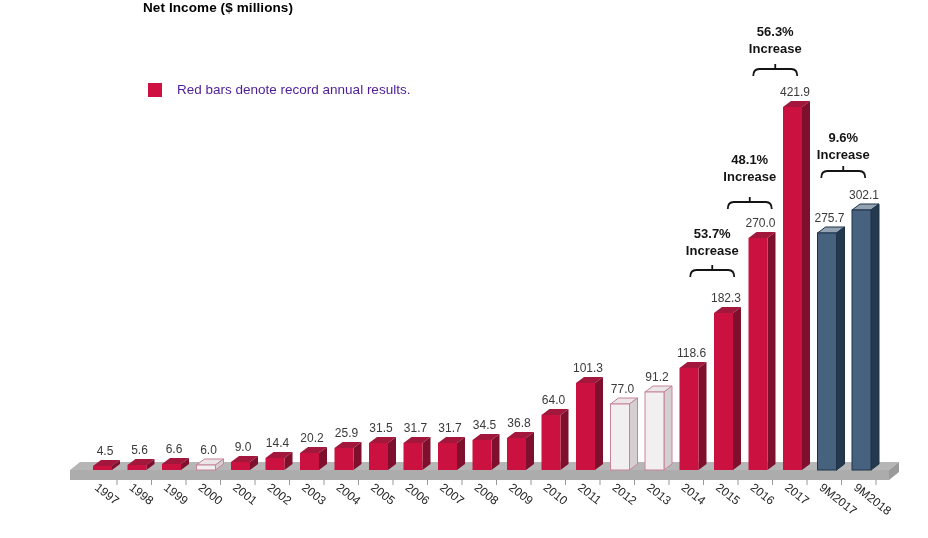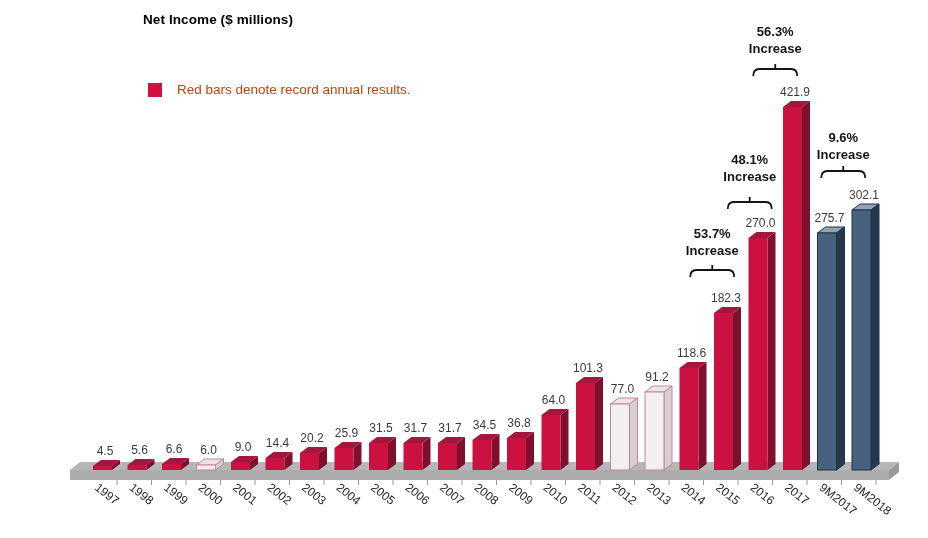--- a/index.html
+++ b/index.html
@@ -1,31 +1,31 @@
 <!DOCTYPE html>
 <html><head>
 <meta charset="utf-8">
 <style>
   html,body{margin:0;padding:0;background:#fff;}
   .slide{
     position:relative;width:928px;height:538px;background:#ffffff;overflow:hidden;
     font-family:"Liberation Sans",sans-serif;
   }
   .title{
-    position:absolute;left:143px;top:12px;
+    position:absolute;left:143px;top:0;
     font-size:13.5px;font-weight:bold;color:#000;letter-spacing:.1px;
   }
   .bullet-line{
     position:absolute;left:137px;top:53px;display:flex;align-items:center;gap:11px;
     font-size:13.5px;color:#161616;
   }
   .bullet-dot{width:4px;height:4px;border-radius:50%;background:#333;flex:none;}
   .legend-line{
     position:absolute;left:148px;top:82px;display:flex;align-items:center;gap:15px;
-    font-size:13.5px;color:#c2410c;
+    font-size:13.5px;color:#4c1d95;
   }
   .legend-swatch{width:14px;height:14px;flex:none;background:#CE1141;}
   #chart{position:absolute;left:0;top:0;}
   #chart text{font-family:"Liberation Sans",sans-serif;}
   #chart .val{font-size:12px;fill:#3a3a3a;}
   #chart .xlab{font-size:12px;fill:#262626;}
   #chart .ann{font-size:13px;font-weight:bold;fill:#141414;}
 </style>
 </head>
 <body>

